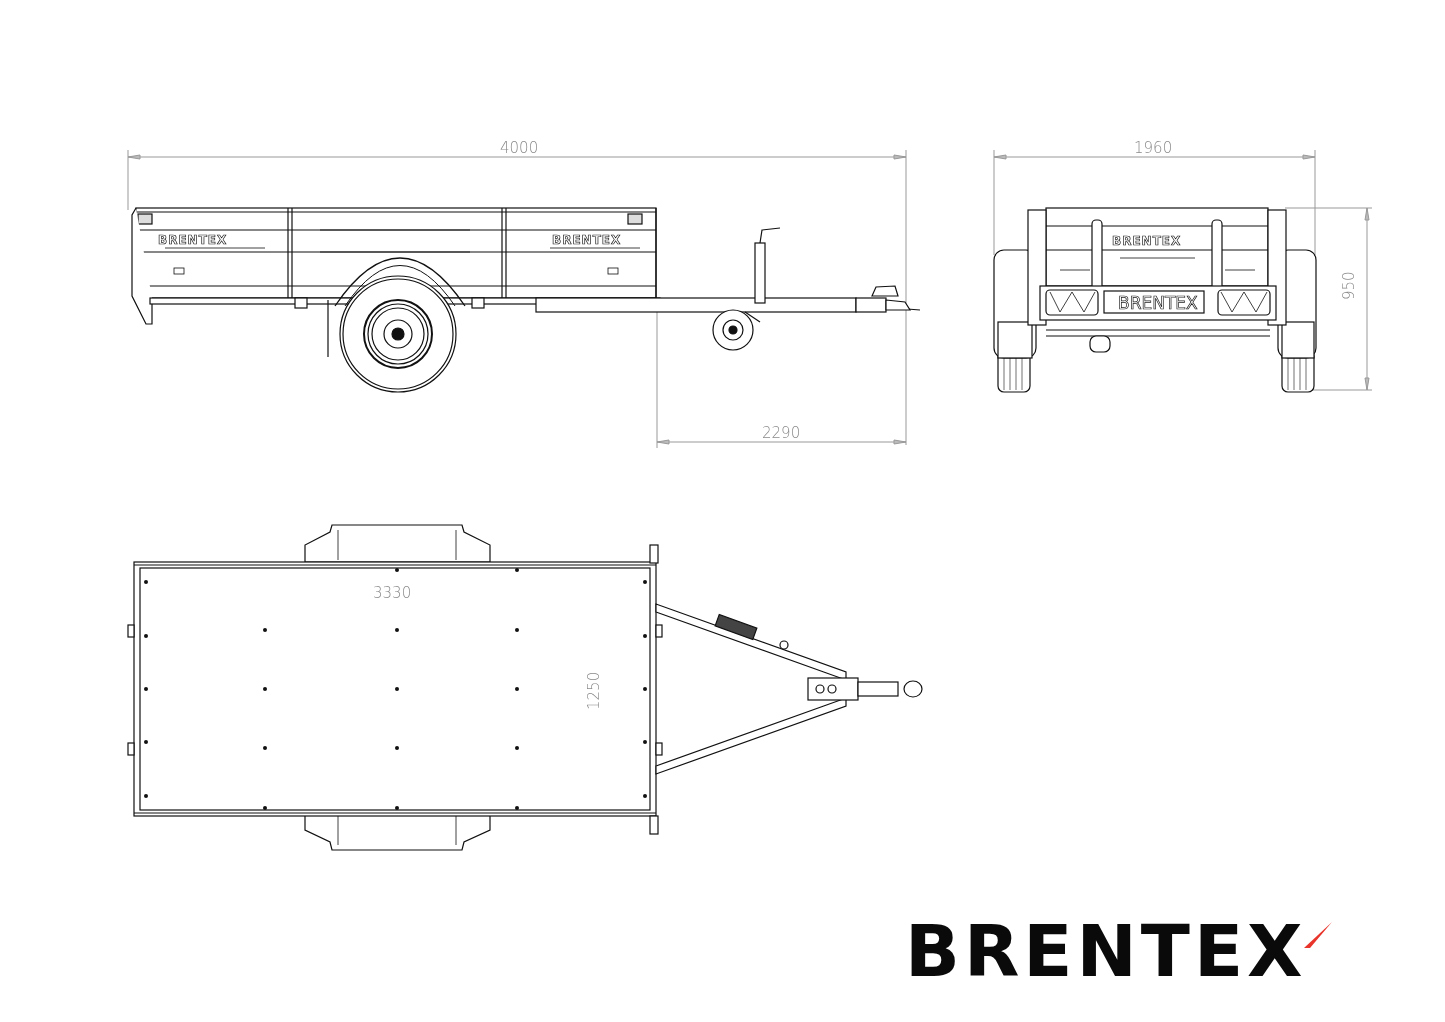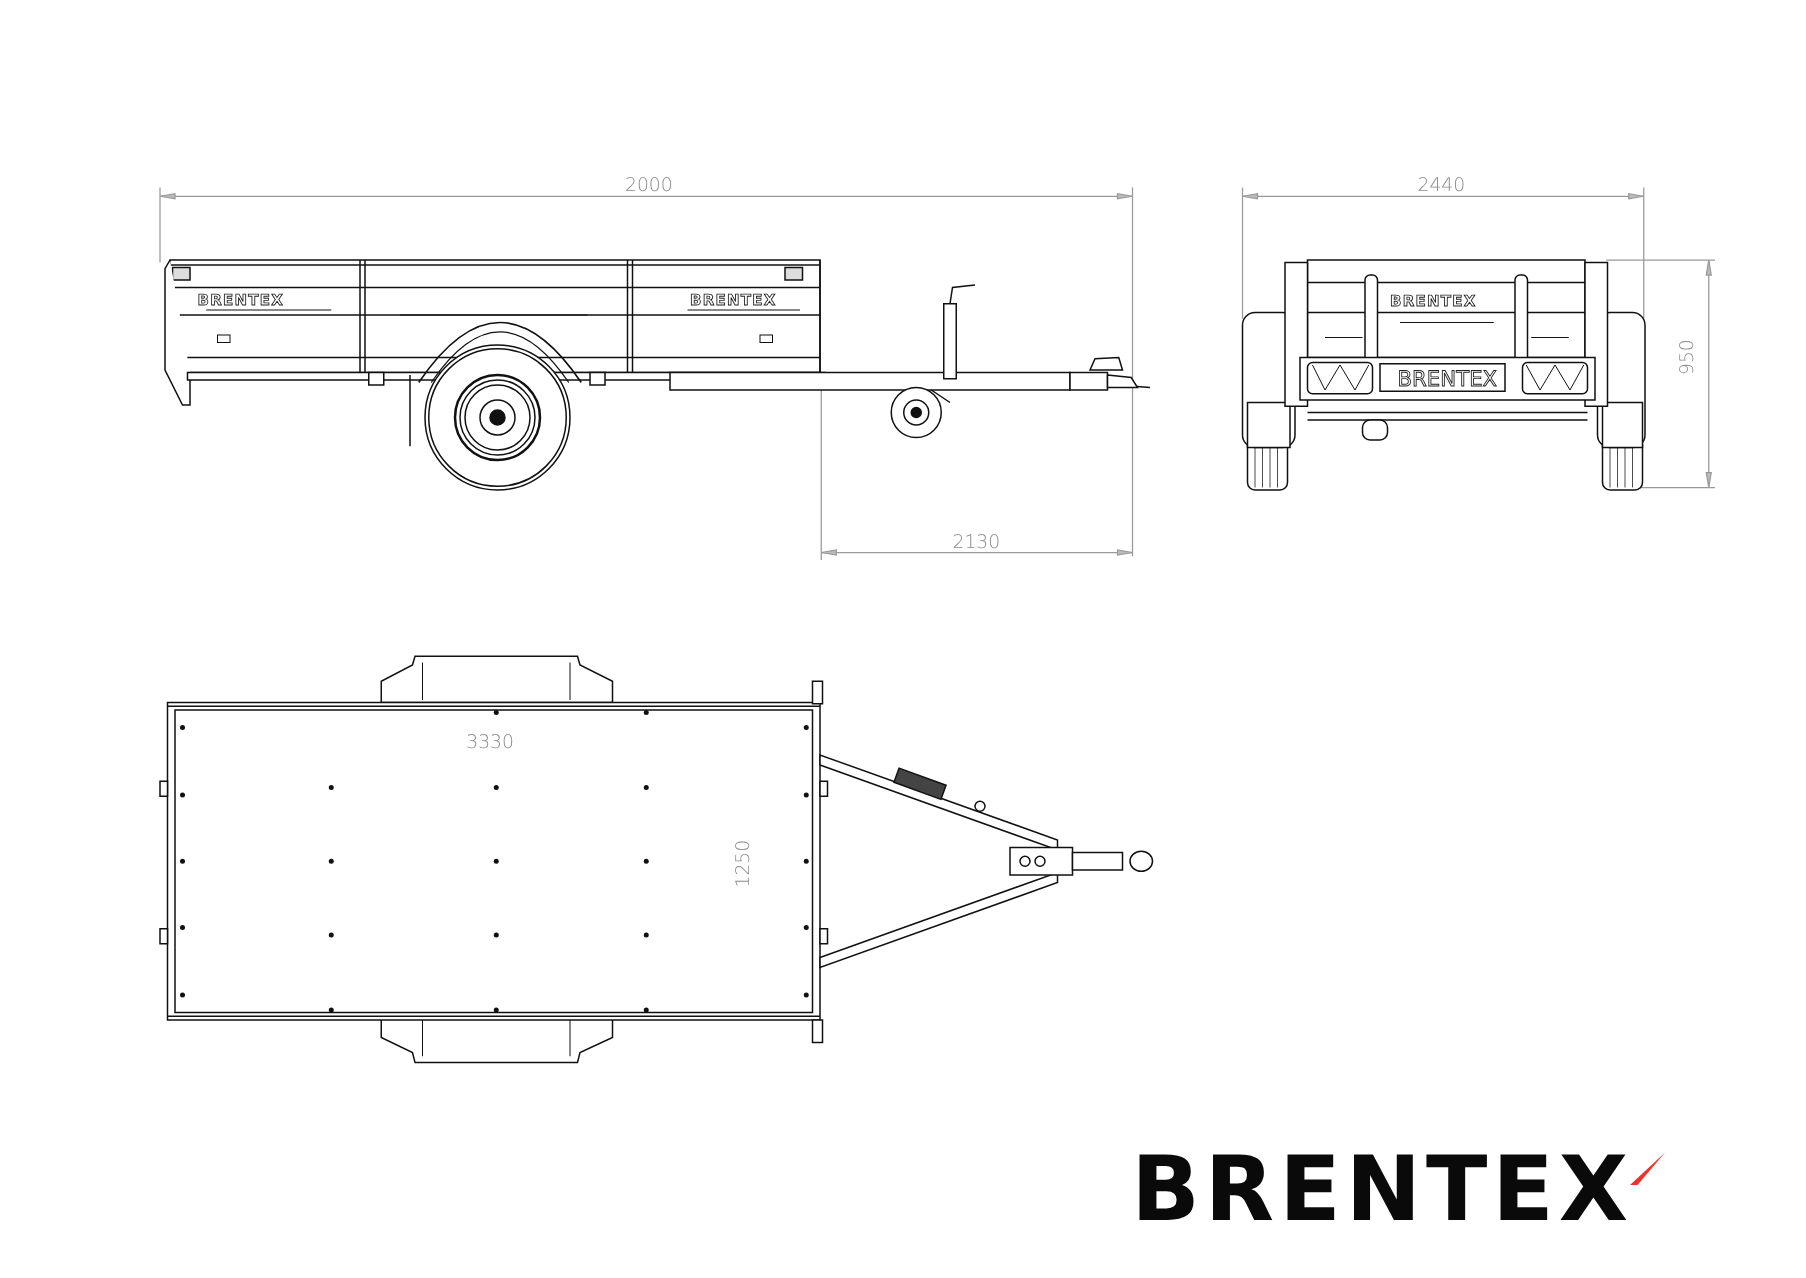--- a/index.html
+++ b/index.html
@@ -210,23 +210,23 @@
     <circle cx="820" cy="689" r="4"></circle>
     <circle cx="832" cy="689" r="4"></circle>
     <rect x="858" y="682" width="40" height="14"></rect>
     <ellipse cx="913" cy="689" rx="9" ry="8"></ellipse>
 
     <rect x="716" y="621" width="40" height="12" fill="#444" transform="rotate(20 736 627)"></rect>
     <circle cx="784" cy="645" r="4"></circle>
   </g>
 </svg>
 
-<div class="dimtext" style="left:500px; top:139px;">2000</div>
-<div class="dimtext" style="left:762px; top:424px;">2130</div>
-<div class="dimtext" style="left:1134px; top:139px;">2440</div>
+<div class="dimtext" style="left:500px; top:139px;">4000</div>
+<div class="dimtext" style="left:762px; top:424px;">2290</div>
+<div class="dimtext" style="left:1134px; top:139px;">1960</div>
 <div class="dimtext" style="left:1340px; top:300px; transform:rotate(-90deg); transform-origin:left top;">950</div>
 <div class="dimtext" style="left:373px; top:584px;">3330</div>
 <div class="dimtext" style="left:585px; top:710px; transform:rotate(-90deg); transform-origin:left top;">1250</div>
 
 <div class="logo">BRENTEX</div>
 <svg class="logo-accent" width="40" height="30" viewBox="0 0 40 30">
   <path d="M8 28 L36 2 L14 28 Z" fill="#e8342a"></path>
 </svg>
 
 </body></html>

